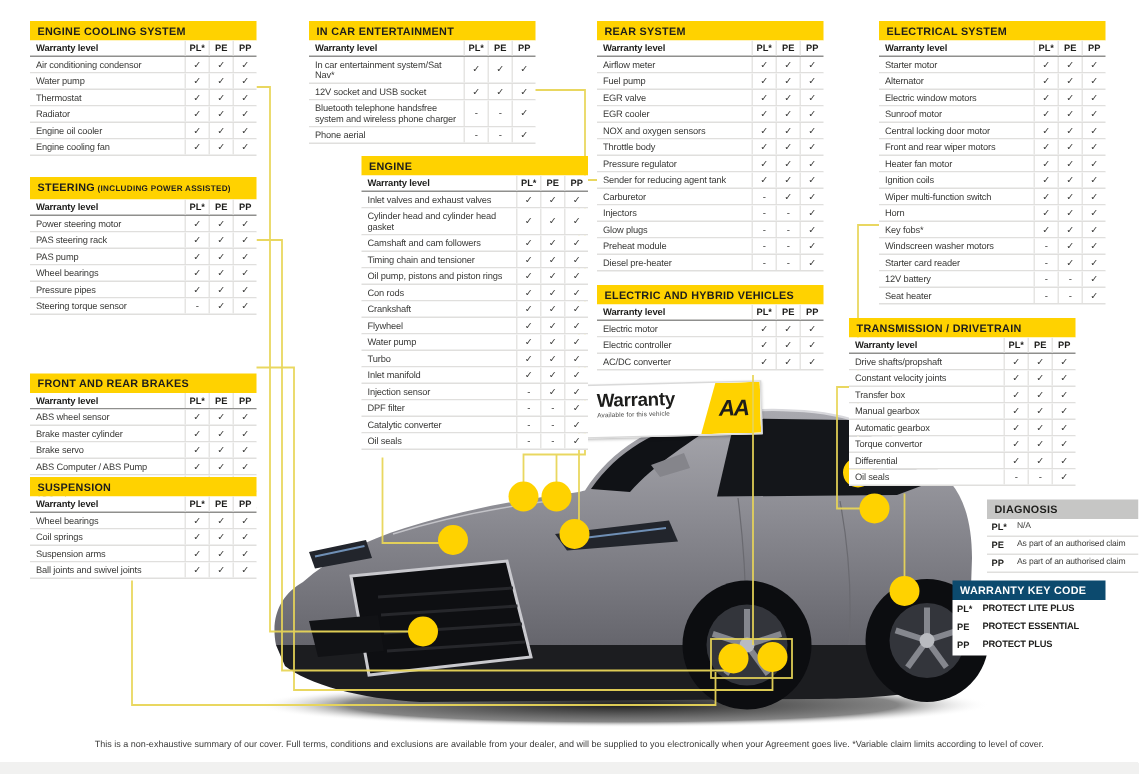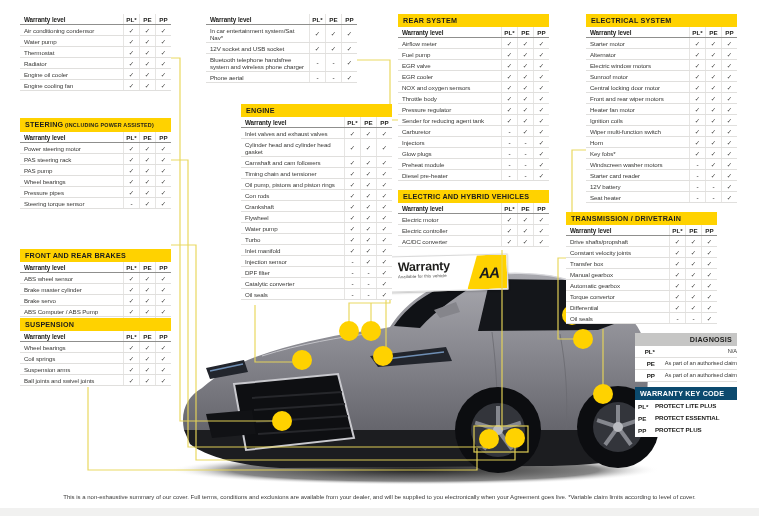--- a/index.html
+++ b/index.html
@@ -185,20 +185,21 @@
       <circle cx="282" cy="421" r="10"></circle>
       <circle cx="489" cy="439" r="10"></circle>
       <circle cx="515" cy="438" r="10"></circle>
       <circle cx="572" cy="315" r="10"></circle>
       <circle cx="583" cy="339" r="10"></circle>
       <circle cx="603" cy="394" r="10"></circle>
     </g>
   </svg>
 
   <div class="wtable" style="left:20px;top:14px;">
+      <div class="sec-header"><span>ENGINE COOLING SYSTEM</span></div>
       <div class="row head-row">
         <div class="lbl">Warranty level</div>
         <div class="mark">PL*</div>
         <div class="mark">PE</div>
         <div class="mark">PP</div>
       </div>
       <div class="row">
         <div class="lbl">Air conditioning condensor</div>
         <div class="mark">✓</div>
         <div class="mark">✓</div>
@@ -352,20 +353,21 @@
         <div class="mark">✓</div>
       </div>
       <div class="row">
         <div class="lbl">Ball joints and swivel joints</div>
         <div class="mark">✓</div>
         <div class="mark">✓</div>
         <div class="mark">✓</div>
       </div>
     </div>
   <div class="wtable" style="left:206px;top:14px;">
+      <div class="sec-header"><span>IN CAR ENTERTAINMENT</span></div>
       <div class="row head-row">
         <div class="lbl">Warranty level</div>
         <div class="mark">PL*</div>
         <div class="mark">PE</div>
         <div class="mark">PP</div>
       </div>
       <div class="row">
         <div class="lbl">In car entertainment system/Sat Nav*</div>
         <div class="mark">✓</div>
         <div class="mark">✓</div>
@@ -753,21 +755,21 @@
         <div class="mark">✓</div>
       </div>
       <div class="row">
         <div class="lbl">Oil seals</div>
         <div class="mark">-</div>
         <div class="mark">-</div>
         <div class="mark">✓</div>
       </div>
     </div>
 
-  <div class="minitable mt-gray" style="left:635px;top:333px;text-align:right;" id="diagnosis-box">
+  <div class="minitable mt-gray" style="left:658px;top:333px;" id="diagnosis-box">
       <div class="mt-header">DIAGNOSIS</div>
       <div class="mt-row">
         <div class="code">PL*</div>
         <div class="val">N/A</div>
       </div>
       <div class="mt-row">
         <div class="code">PE</div>
         <div class="val">As part of an authorised claim</div>
       </div>
       <div class="mt-row">

